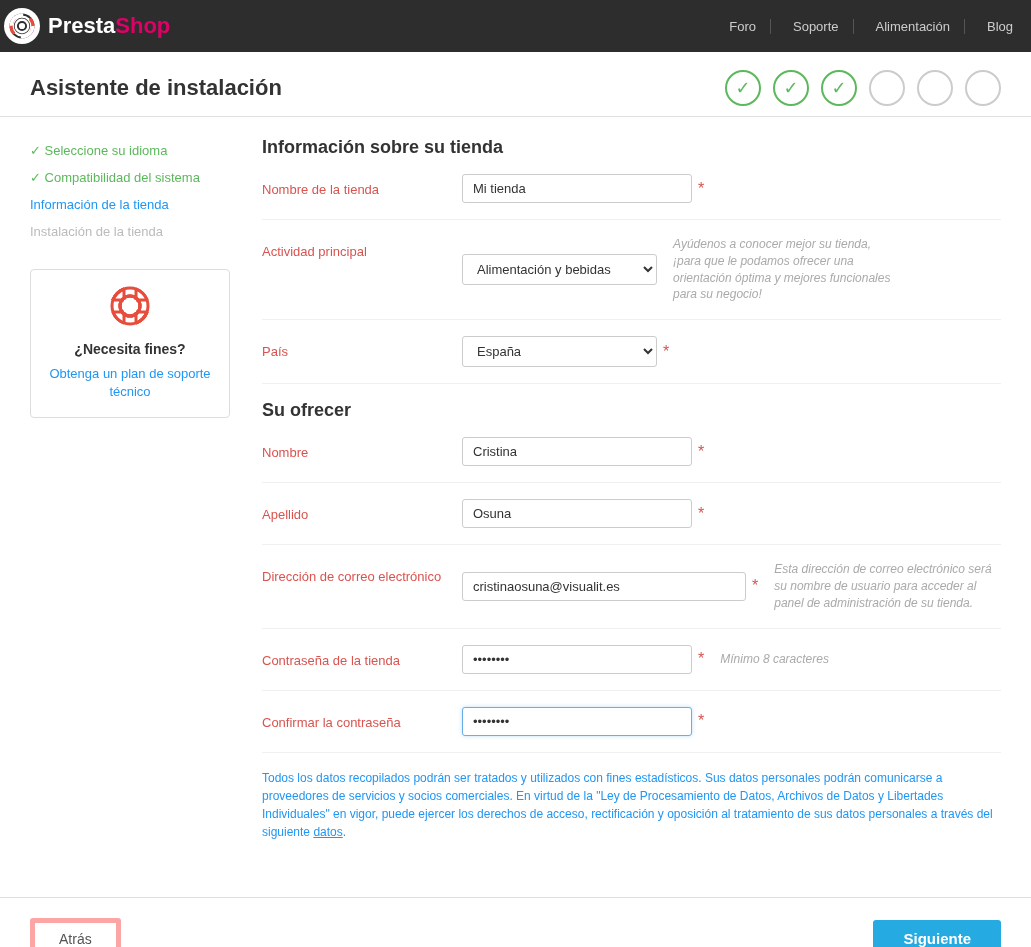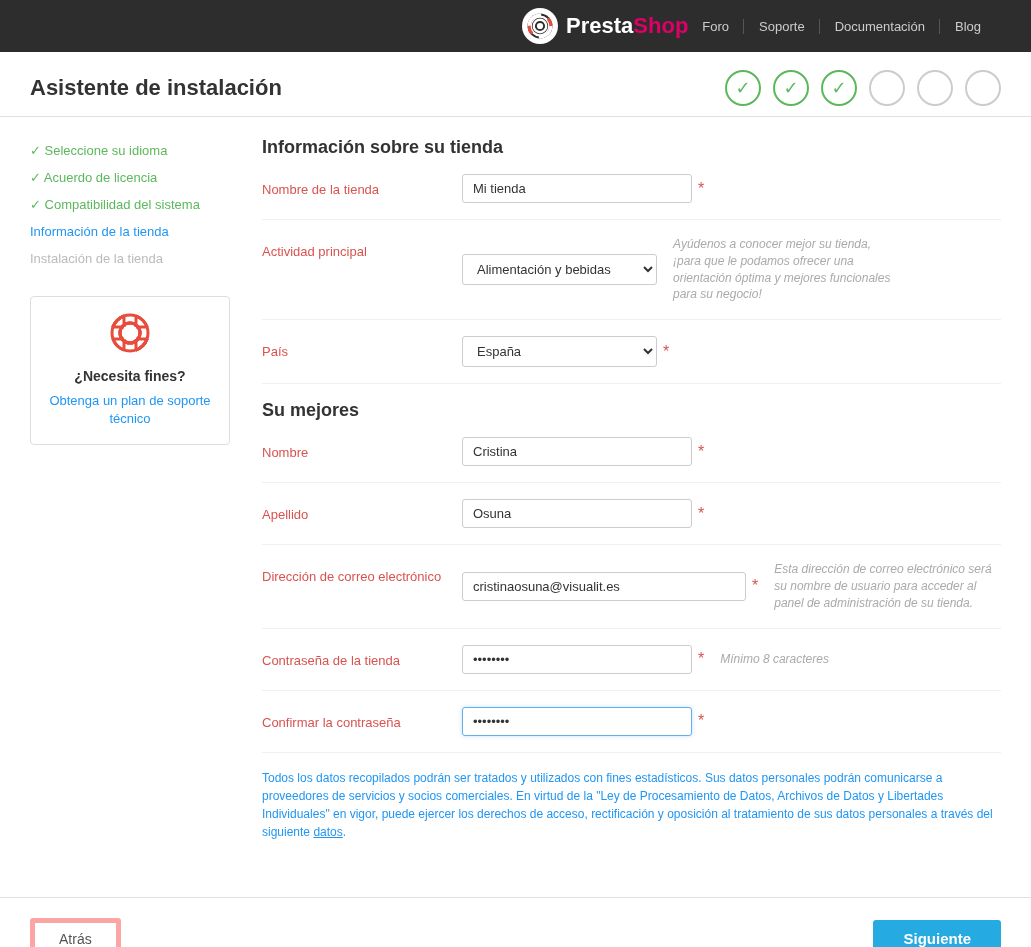--- a/index.html
+++ b/index.html
@@ -3,22 +3,22 @@
   <meta charset="utf-8">
   <style>
     * { box-sizing: border-box; margin: 0; padding: 0; }
     body { font-family: Arial, sans-serif; font-size: 14px; background: #f5f5f5; color: #333; }
 
     
     .topnav {
       background: #2d2d2d;
       display: flex;
       align-items: center;
-      justify-content: flex-end;
-      padding: 0 36px;
+      justify-content: space-between;
+      padding: 0 4px;
       height: 52px;
     }
     .topnav-logo {
       display: flex;
       align-items: center;
       gap: 8px;
     }
     .logo-icon {
       width: 36px; height: 36px;
       background: #fff;
@@ -26,21 +26,21 @@
       display: flex; align-items: center; justify-content: center;
       overflow: hidden;
     }
     .logo-icon svg { width: 28px; height: 28px; }
     .logo-text { font-size: 22px; font-weight: bold; }
     .logo-presta { color: #fff; }
     .logo-shop { color: #df0067; }
     .topnav-links {
       display: flex;
       align-items: center;
-      gap: 1px;
+      gap: 8px;
       color: #ccc;
       font-size: 13px;
     }
     .topnav-links a {
       color: #ccc;
       text-decoration: none;
       padding: 0 14px;
       border-right: 1px solid #555;
     }
     .topnav-links a:last-child { border-right: none; }
@@ -282,21 +282,21 @@
         <circle cx="18" cy="18" r="14" fill="none" stroke="#fff" stroke-width="4" stroke-dasharray="22 22"></circle>
       </svg>
     </div>
     <span class="logo-text">
       <span class="logo-presta">Presta</span><span class="logo-shop">Shop</span>
     </span>
   </div>
   <div class="topnav-links">
     <a href="#">Foro</a>
     <a href="#">Soporte</a>
-    <a href="#">Documentación</a>
+    <a href="#">Alimentación</a>
     <a href="#">Blog</a>
   </div>
 </div>
 
 <div class="main-wrapper">
 
   <div class="page-header">
     <h1 class="page-title">Asistente de instalación</h1>
     <div class="steps-indicator">
       <div class="step-circle done">✓</div>
@@ -305,21 +305,20 @@
       <div class="step-circle"></div>
       <div class="step-circle"></div>
       <div class="step-circle"></div>
     </div>
   </div>
 
   <div class="content-area">
 
     <div class="sidebar">
       <div class="sidebar-item done">Seleccione su idioma</div>
-      <div class="sidebar-item done">Acuerdo de licencia</div>
       <div class="sidebar-item done">Compatibilidad del sistema</div>
       <div class="sidebar-item active">Información de la tienda</div>
       <div class="sidebar-item inactive">Instalación de la tienda</div>
 
       <div class="help-box">
         <div class="help-icon">
           
           <svg width="40" height="40" viewBox="0 0 40 40" xmlns="http://www.w3.org/2000/svg">
             <circle cx="20" cy="20" r="18" fill="none" stroke="#e74c3c" stroke-width="3"></circle>
             <circle cx="20" cy="20" r="10" fill="none" stroke="#e74c3c" stroke-width="3"></circle>
@@ -390,21 +389,21 @@
             <option>Francia</option>
             <option>Alemania</option>
             <option>Italia</option>
             <option>Portugal</option>
             <option>Reino Unido</option>
           </select>
           <span class="required-star">*</span>
         </div>
       </div>
 
-      <div class="section-title" style="margin-top:10px;">Su mejores</div>
+      <div class="section-title" style="margin-top:10px;">Su ofrecer</div>
 
       <div class="form-group">
         <label class="form-label">Nombre</label>
         <div class="form-input-wrap">
           <input type="text" class="form-input" value="Cristina" style="">
           <span class="required-star">*</span>
         </div>
       </div>
 
       <div class="form-group">

